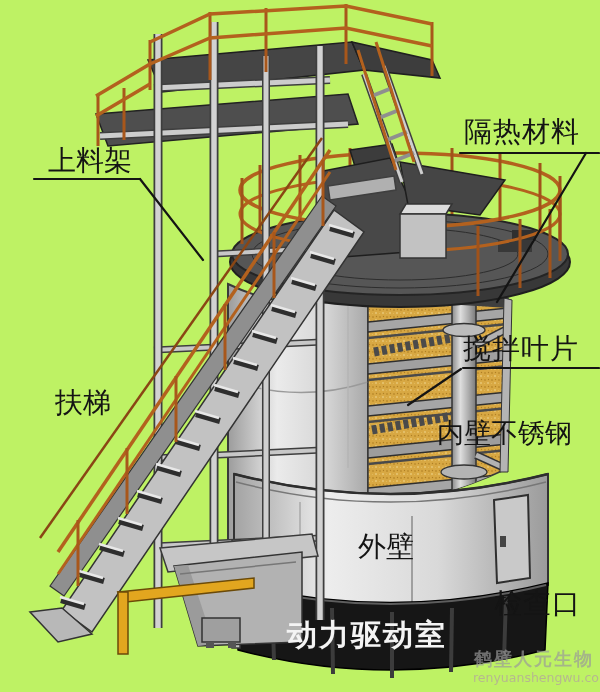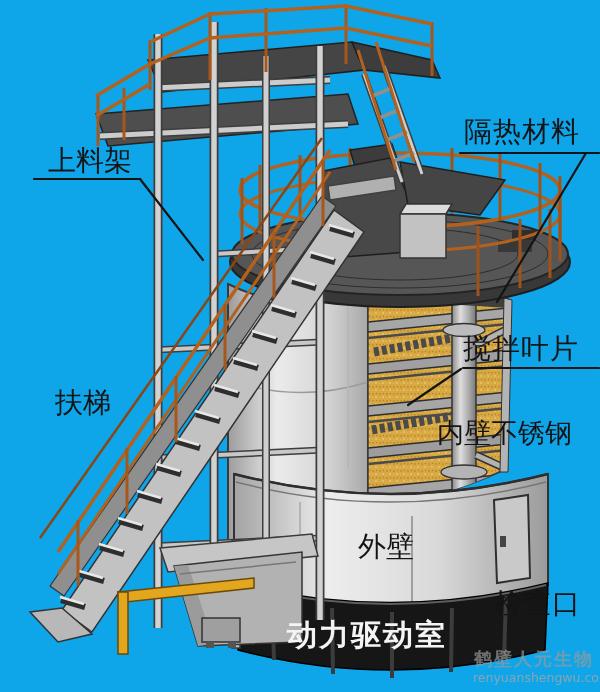--- a/index.html
+++ b/index.html
@@ -1,16 +1,16 @@
 <!DOCTYPE html>
 <html><head>
 <meta charset="utf-8">
 <style>
   html,body{margin:0;padding:0;background:#fff;}
-  .canvas{position:relative;width:600px;height:692px;background:#0ea5e9;overflow:hidden;
+  .canvas{position:relative;width:600px;height:692px;background:#bef264;overflow:hidden;
           font-family:"DejaVu Sans","Liberation Sans",sans-serif;}
   svg{display:block;}
   text{font-family:"DejaVu Sans","Liberation Sans",sans-serif;}
   .lbl{font-size:28px;fill:#141414;}
   .lbl-wide{letter-spacing:1px;}
   .lbl-white{font-size:30px;font-weight:bold;fill:#f4f4f4;letter-spacing:2px;}
   .wm1{font-size:18px;font-weight:bold;fill:#9a9a9a;opacity:.68;letter-spacing:2px;}
   .wm2{font-size:12.5px;fill:#b3a59c;opacity:.75;}
 </style>
 </head>

